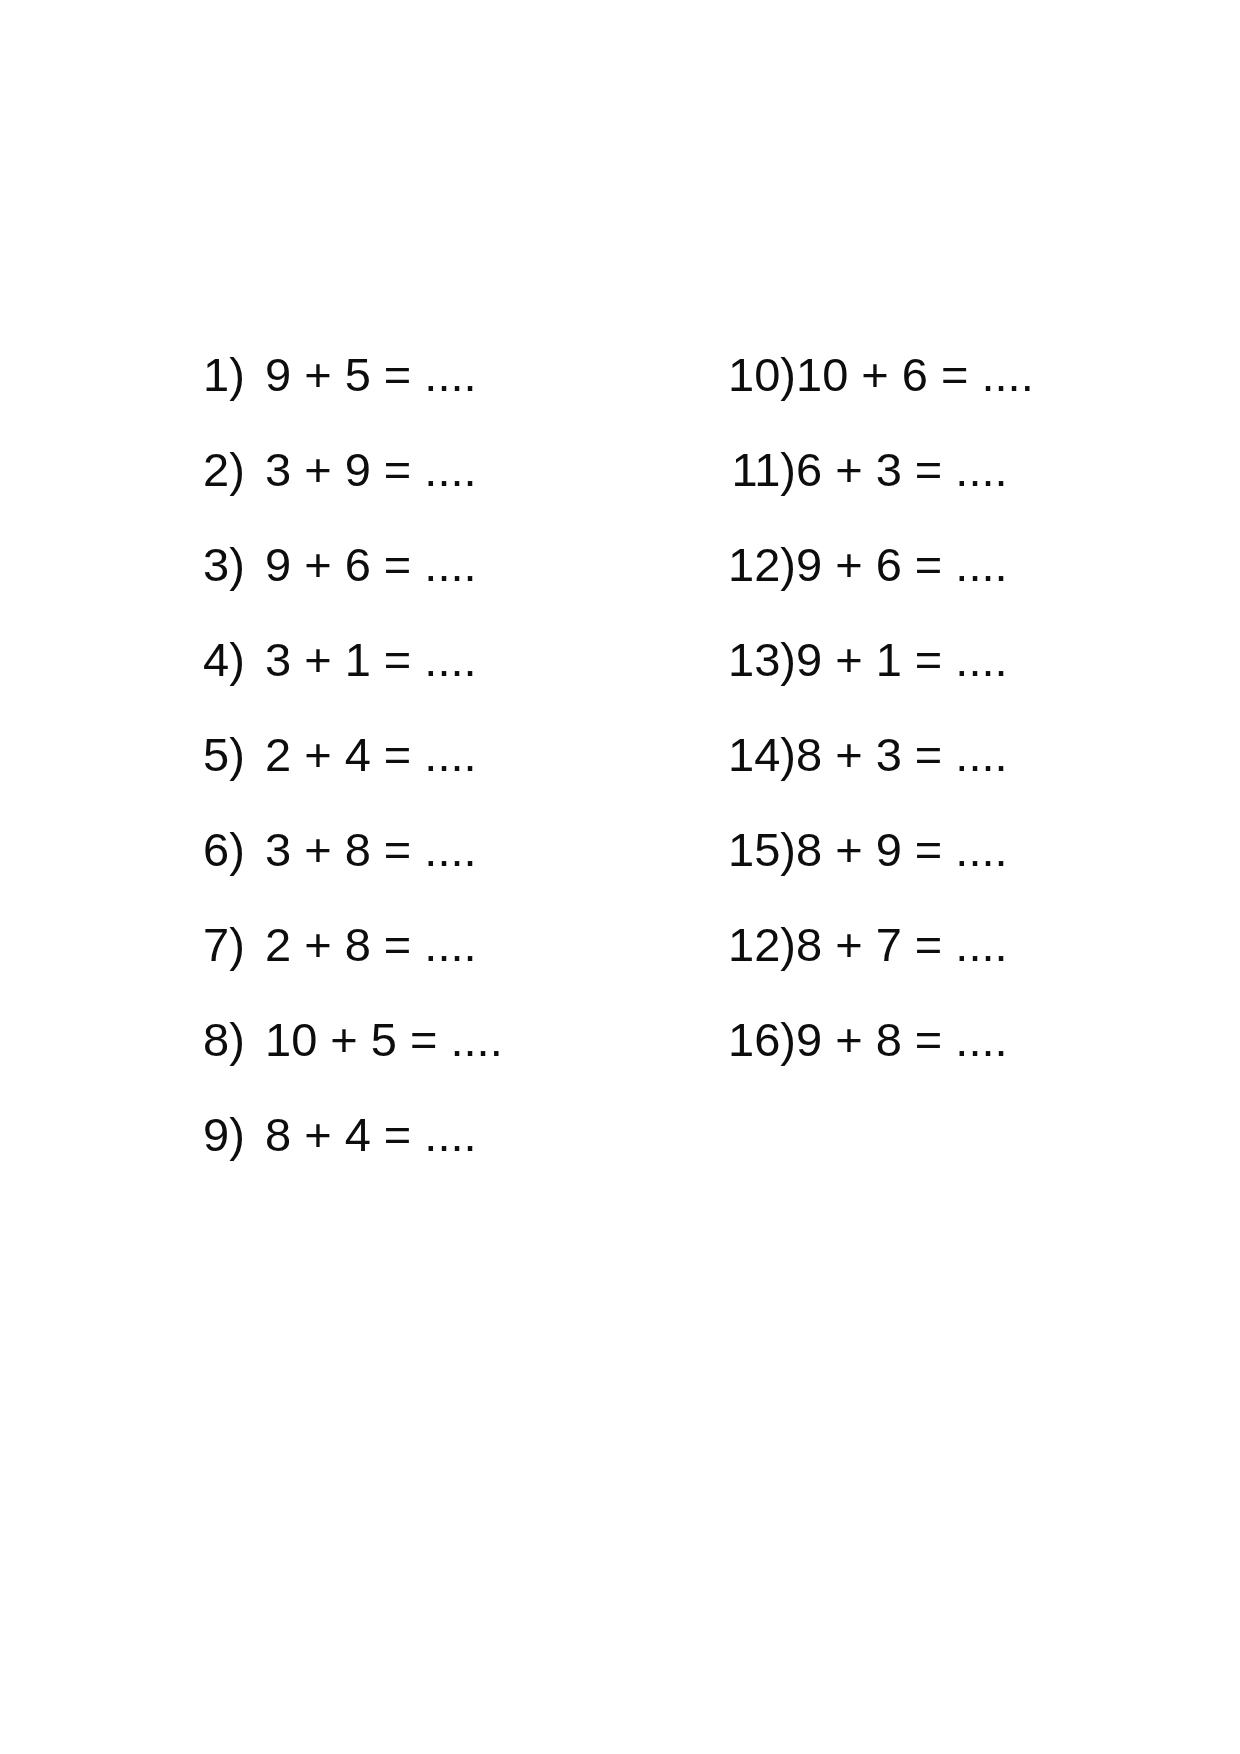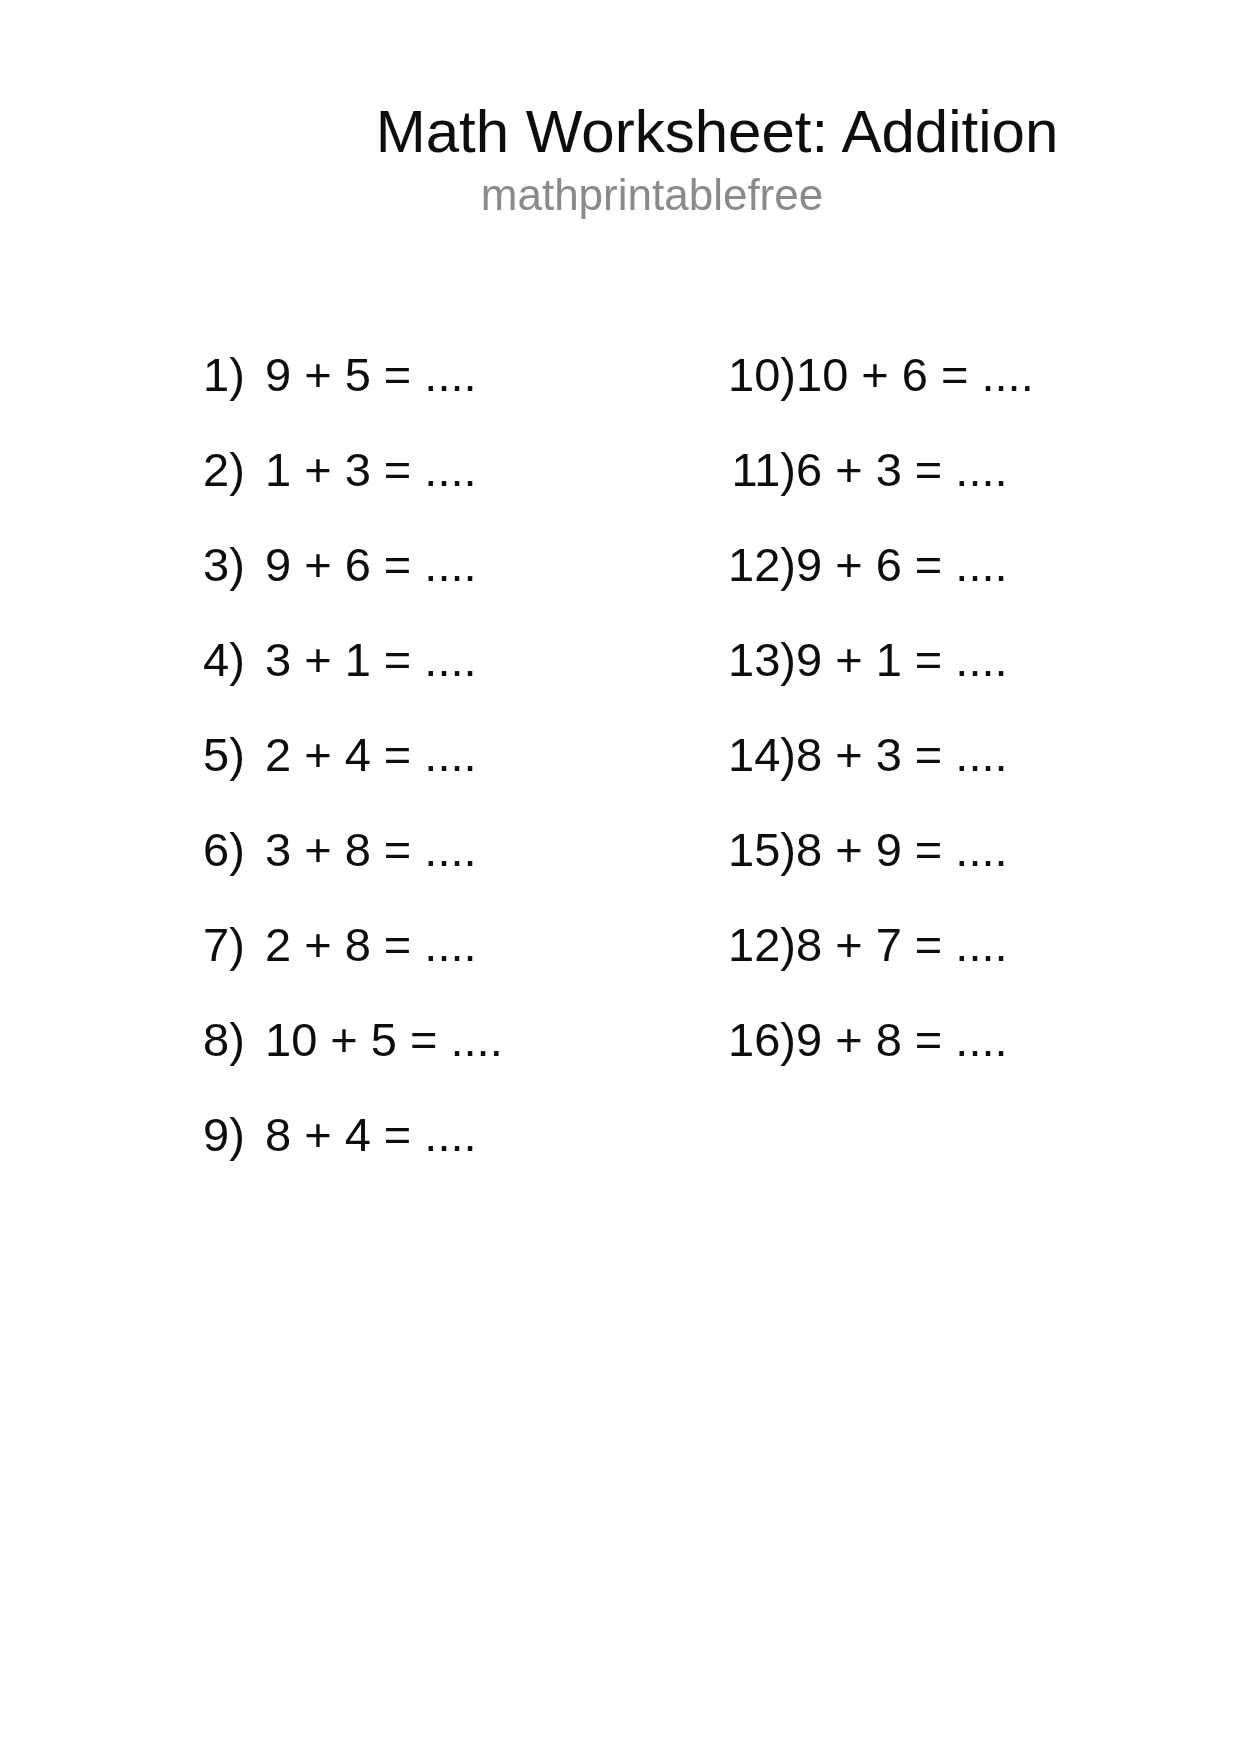--- a/index.html
+++ b/index.html
@@ -55,33 +55,31 @@
   .col-left  .problem-number { display: inline-block; width: 62px; }
   .col-right .problem-number { display: inline-block; width: 92px; }
   .problem-expression { display: inline-block; }
   .answer-suffix { display: inline-block; margin-left: 13px; }
 </style>
 </head>
 <body>
 
 <div class="page">
 
-  <div class="title">Math Worksheet: Addition</div>
 
-  <div class="subtitle">mathprintablefree</div>
 
   <div class="problems-col col-left">
     <div class="problem-row">
       <span class="problem-number">1)</span>
       <span class="problem-expression">9 + 5</span>
       <span class="answer-suffix">= ....</span>
     </div>
     <div class="problem-row">
       <span class="problem-number">2)</span>
-      <span class="problem-expression">1 + 3</span>
+      <span class="problem-expression">3 + 9</span>
       <span class="answer-suffix">= ....</span>
     </div>
     <div class="problem-row">
       <span class="problem-number">3)</span>
       <span class="problem-expression">9 + 6</span>
       <span class="answer-suffix">= ....</span>
     </div>
     <div class="problem-row">
       <span class="problem-number">4)</span>
       <span class="problem-expression">3 + 1</span>

